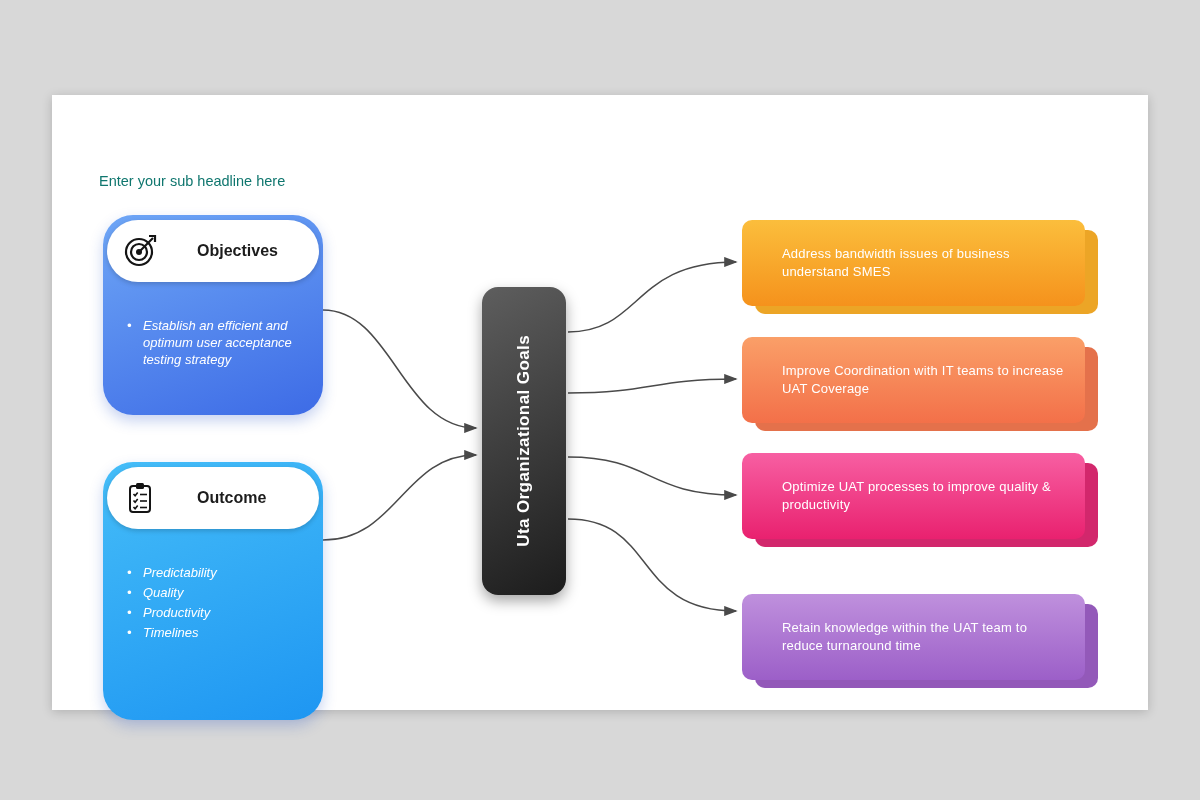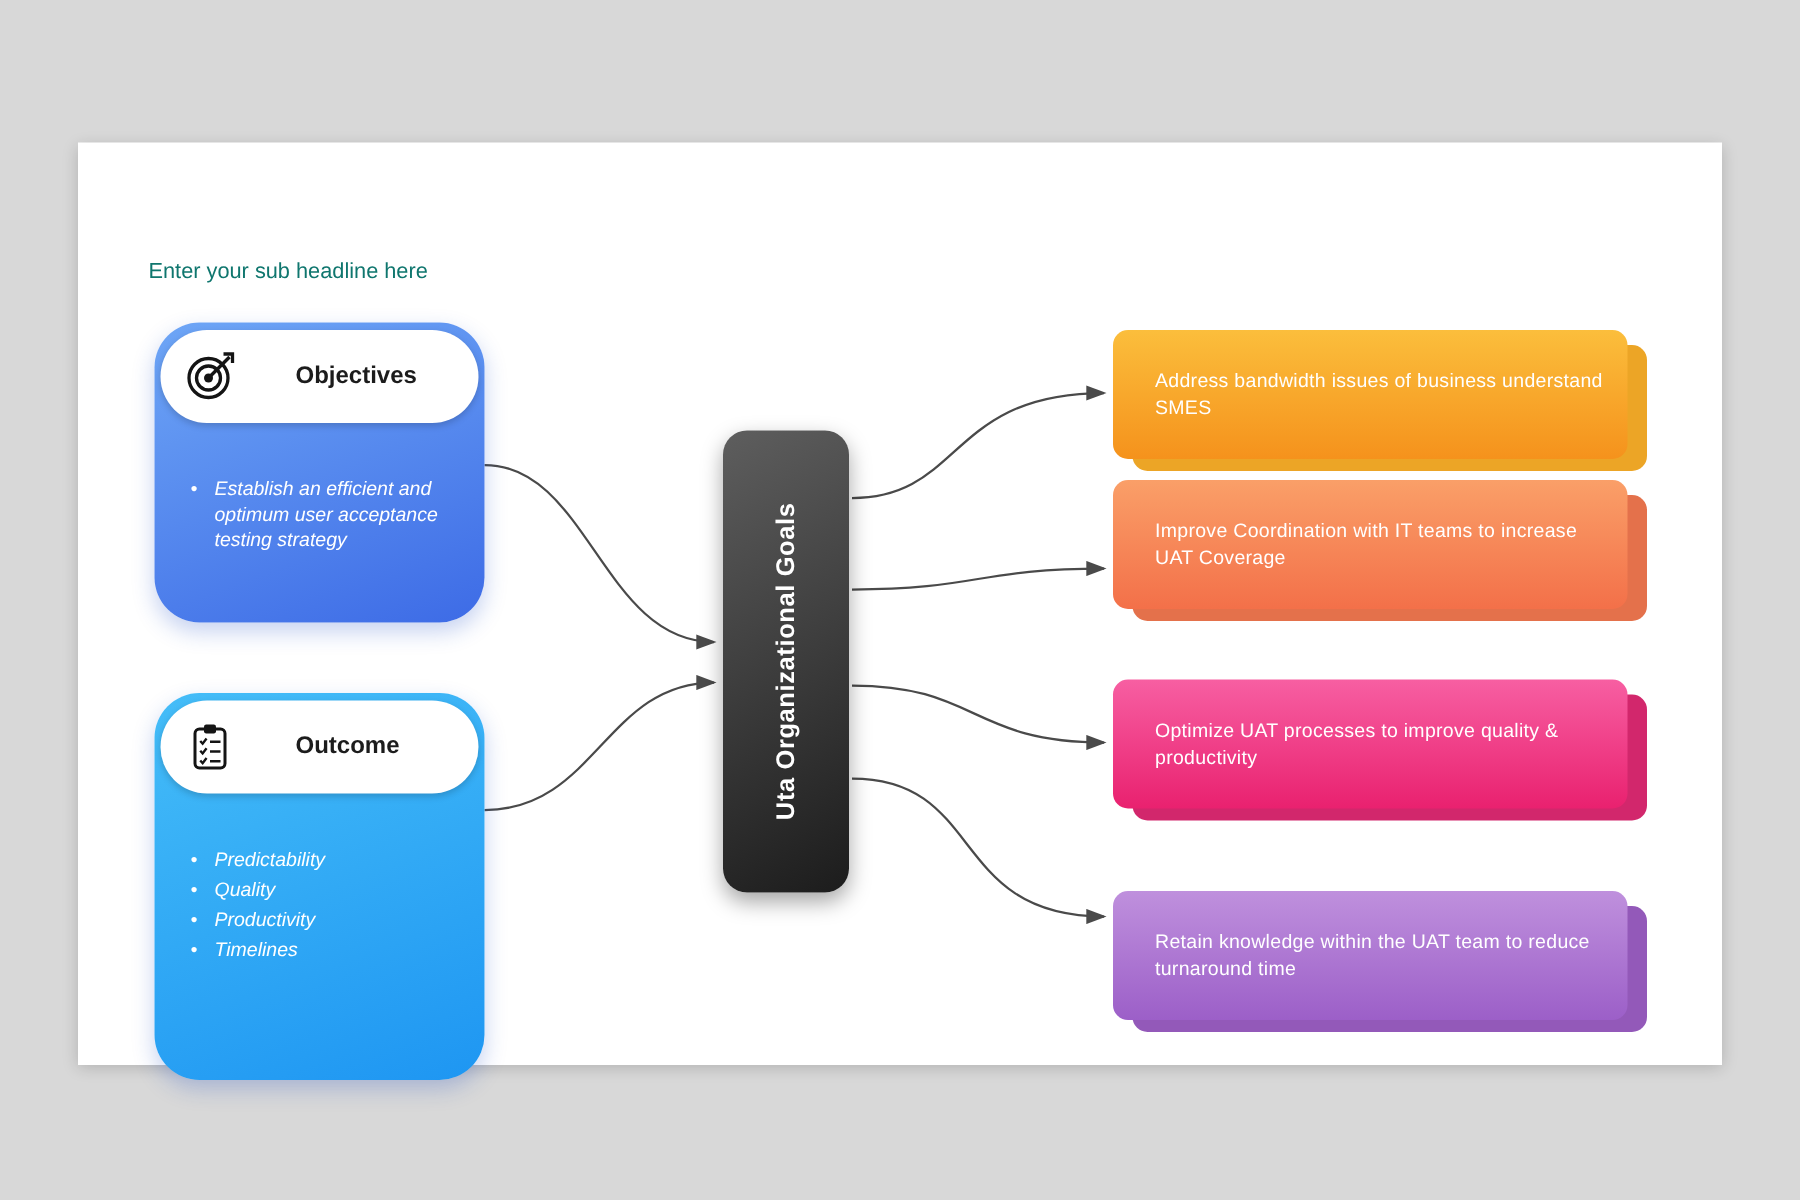--- a/index.html
+++ b/index.html
@@ -53,31 +53,31 @@
     box-shadow:0 6px 14px rgba(0,0,0,.35);
   }
   .goal-label{
     writing-mode:vertical-rl;transform:rotate(180deg);
     color:#ffffff;font-size:17px;font-weight:700;letter-spacing:.4px;
     white-space:nowrap;
   }
   
   .bar-group{position:absolute;left:690px;width:343px;height:86px;}
   .bar-group.b0{top:125px;}
-  .bar-group.b1{top:225px;text-decoration:underline;}
+  .bar-group.b1{top:242px;text-decoration:underline;}
   .bar-group.b2{top:358px;}
   .bar-group.b3{top:455px;margin-top:44px;}
   .bar-shadow{
     position:absolute;left:13px;top:10px;width:343px;height:84px;border-radius:10px;
     opacity:.92;
   }
   .bar{
     position:absolute;left:0;top:0;width:343px;height:86px;border-radius:10px;
     display:flex;align-items:center;box-sizing:border-box;
-    padding:0 16px 0 28px;
+    padding:0 16px 0 40px;
   }
   .bar-text{color:#ffffff;font-size:13px;line-height:1.4;letter-spacing:.2px;}
   
   .connectors{position:absolute;left:0;top:0;width:1096px;height:615px;pointer-events:none;}
 </style>
 </head>
 <body>
 
 <div class="slide">
 

